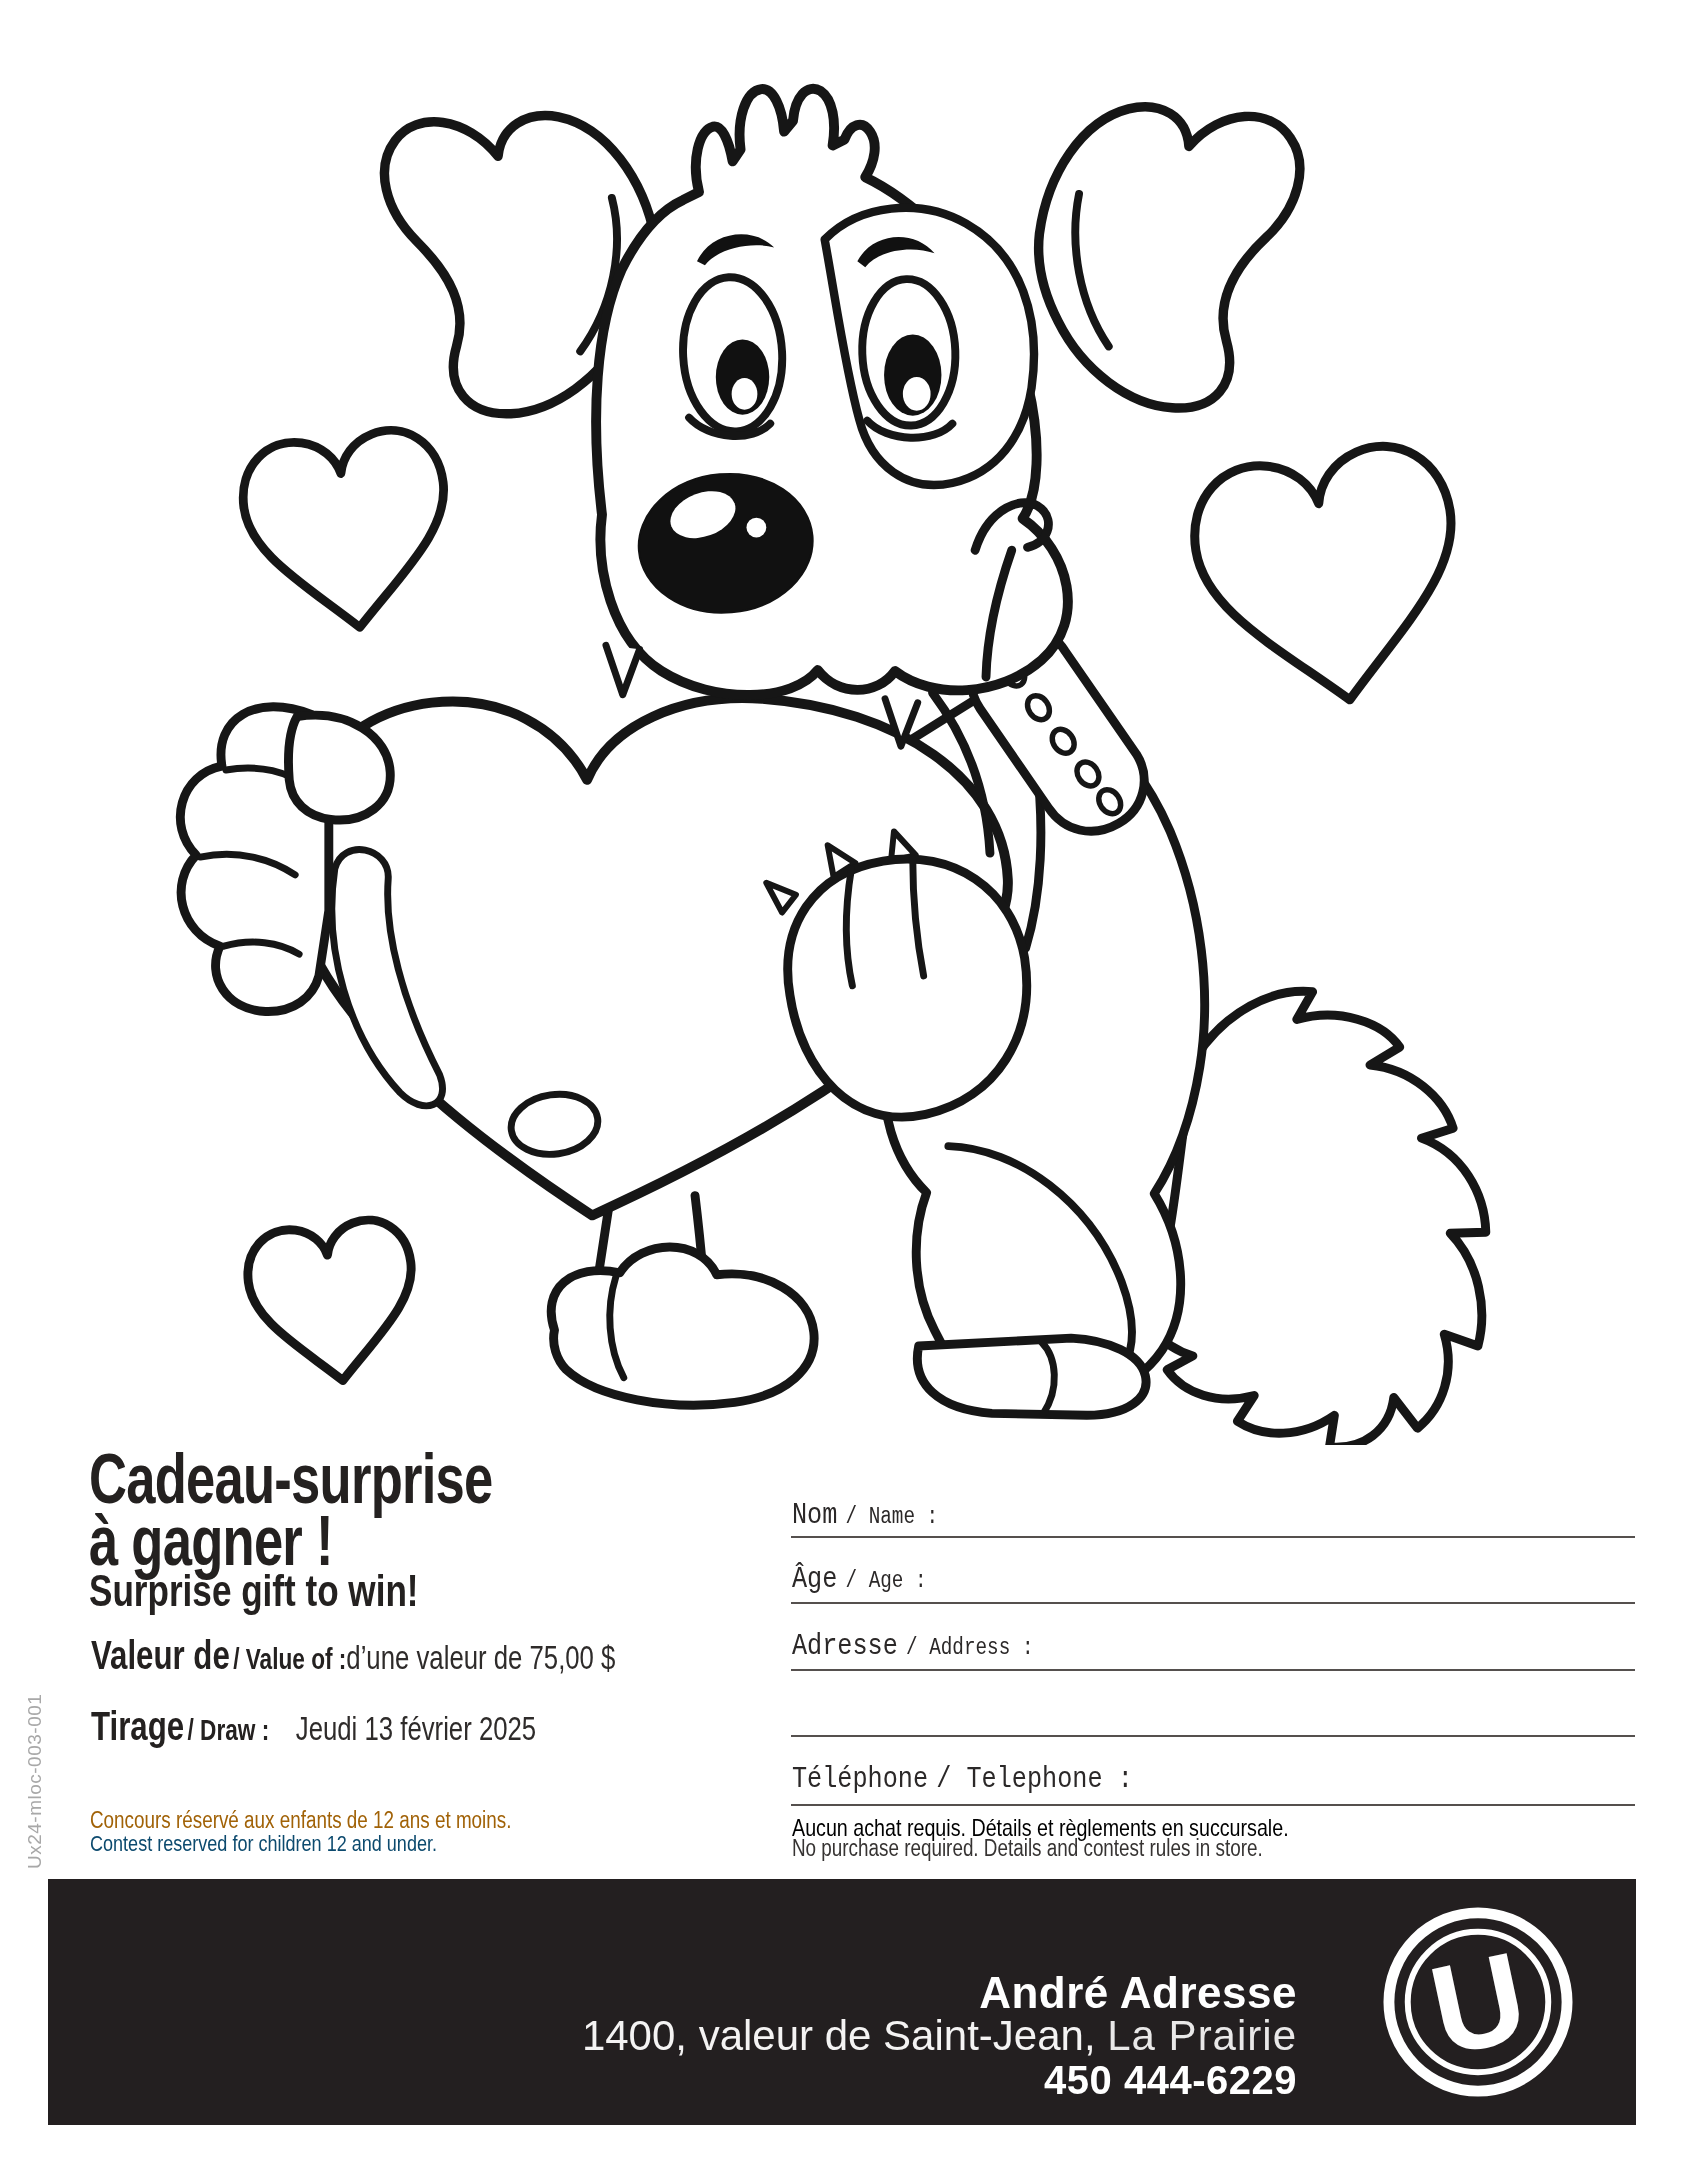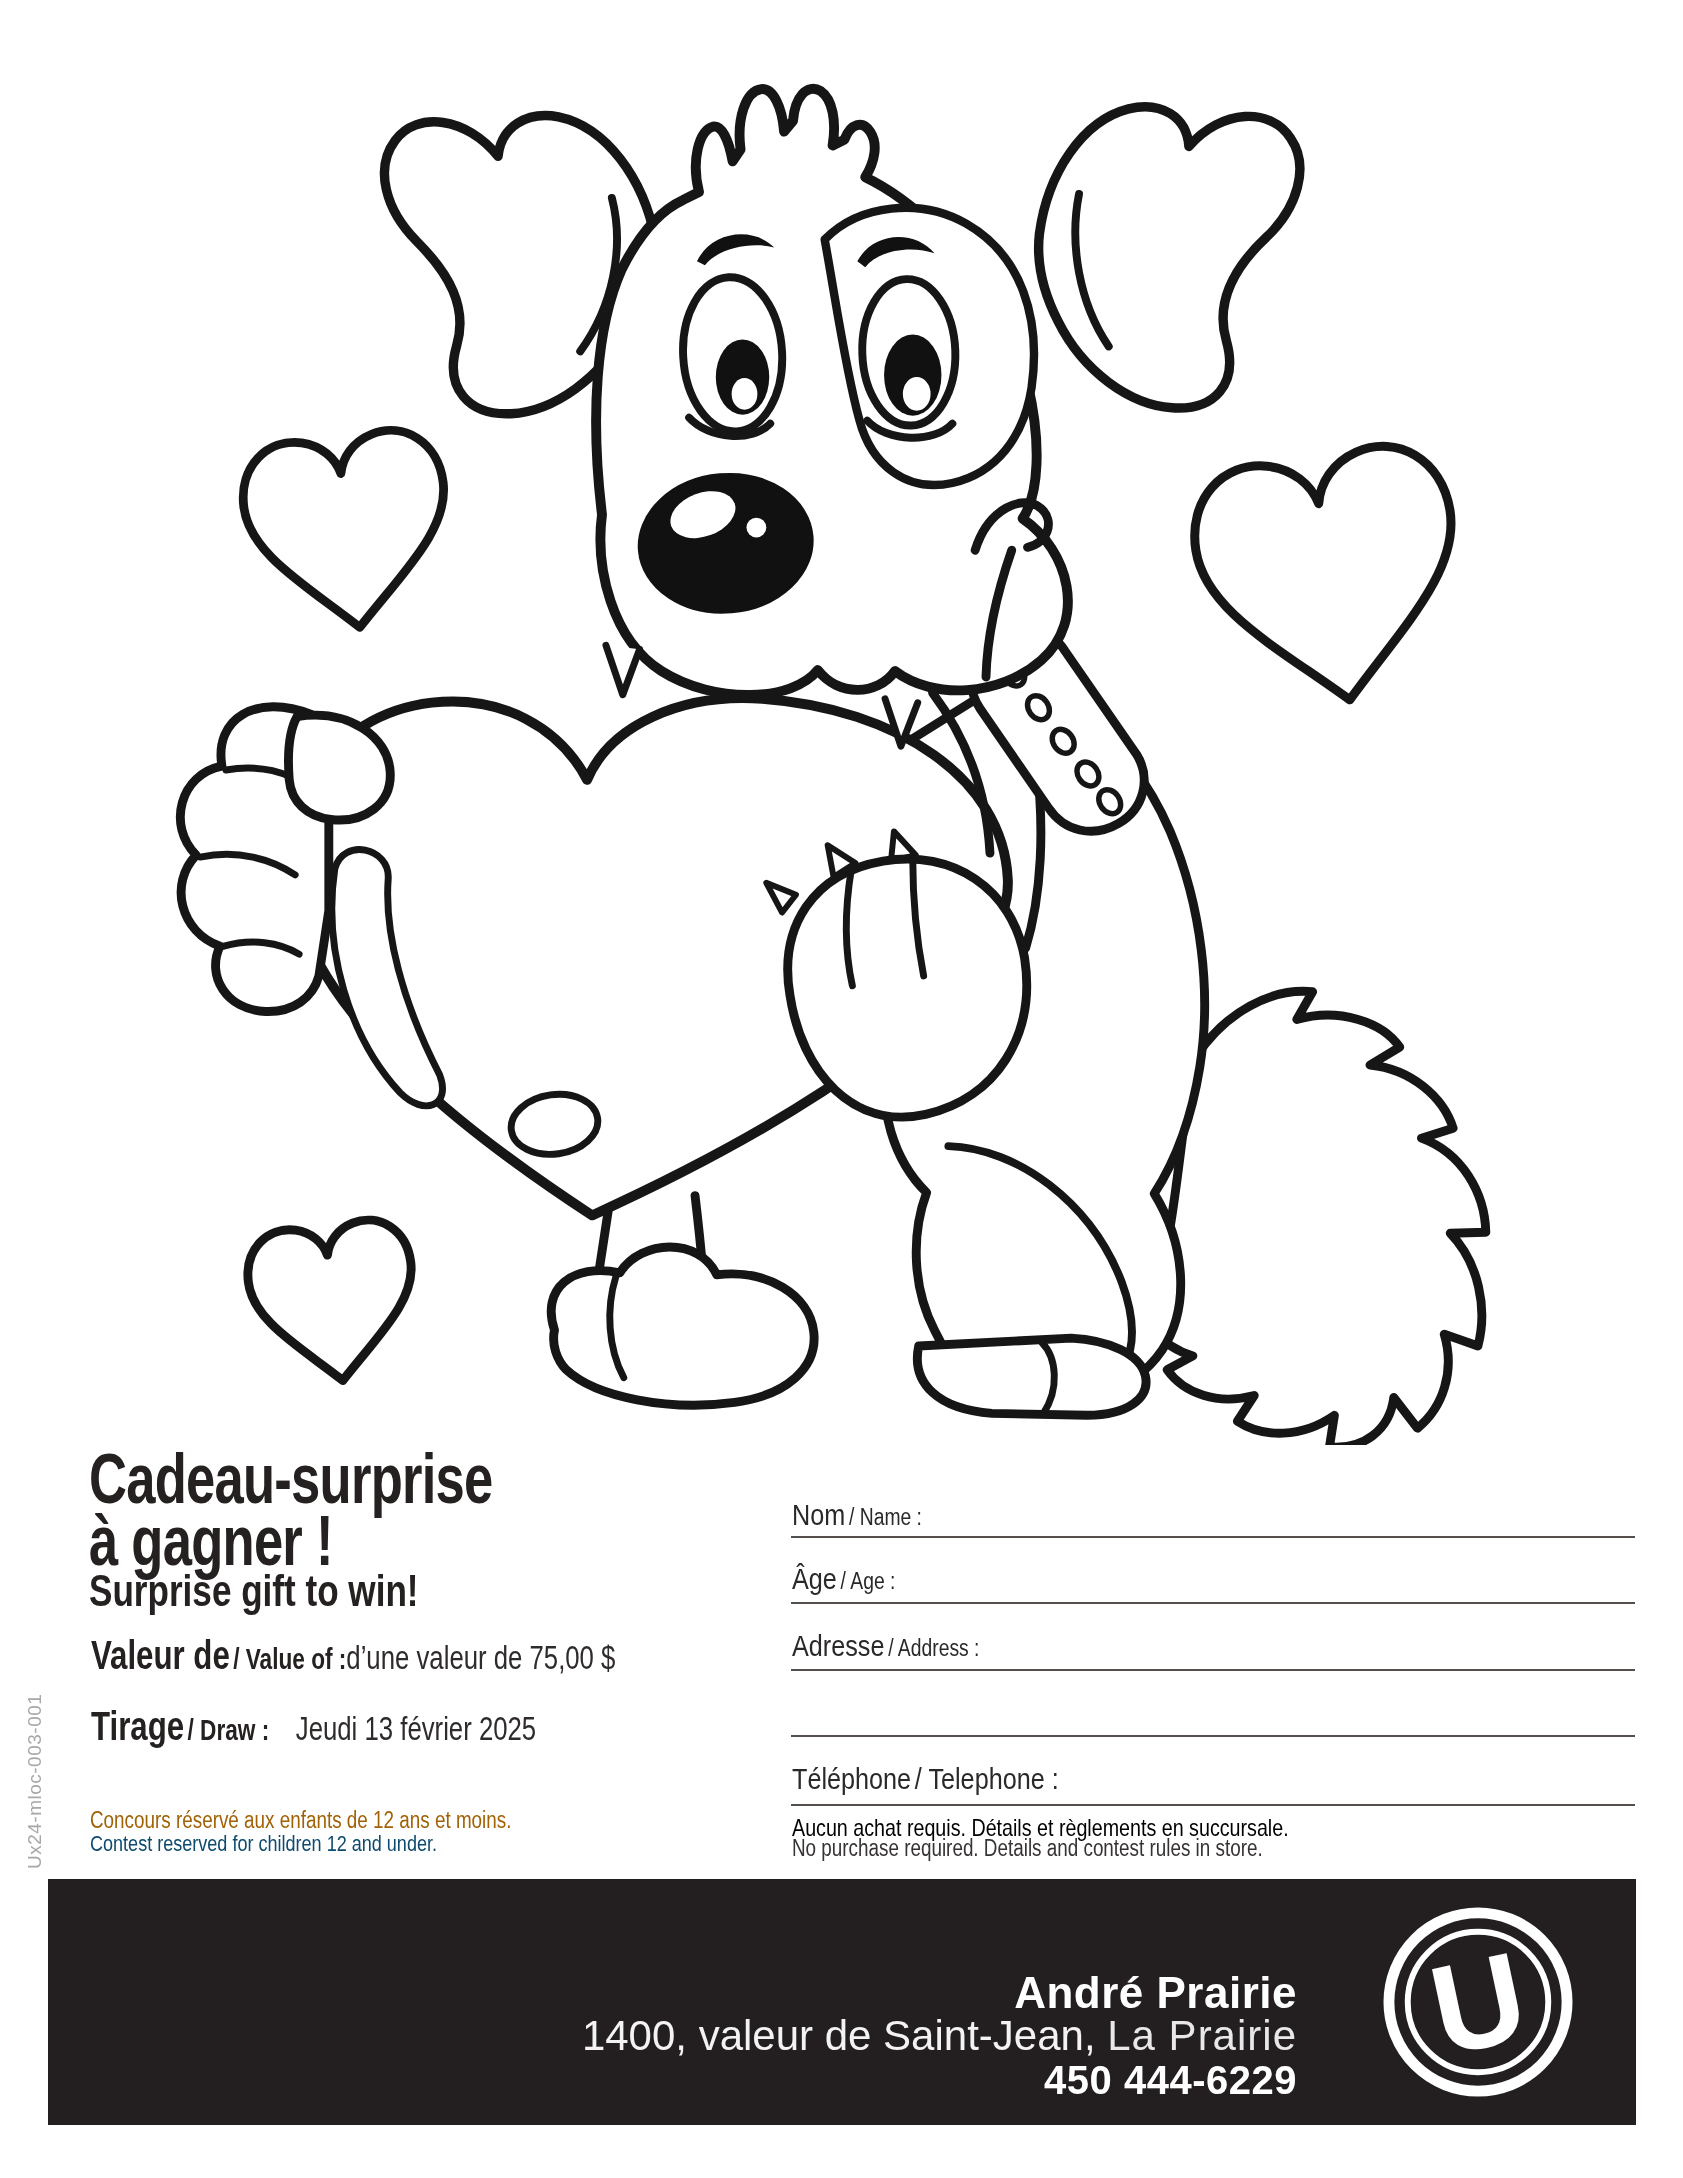--- a/index.html
+++ b/index.html
@@ -22,21 +22,21 @@
   .lbl-big{font-size:40px;font-weight:bold;color:#242120;}
   .lbl-sep{font-size:29px;font-weight:bold;color:#242120;}
   .light-text{font-size:33px;font-weight:400;color:#2e2b2a;}
   .date-gap{margin-left:34px;}
   .elig{position:absolute;left:90px;line-height:1;color:#a16207;}
   .elig .cond{transform:scaleX(0.82);}
   .elig-fr{font-size:23px;}
   .elig-en{font-size:22px;color:#0c4a6e;}
 
   
-  .field-label{position:absolute;left:792px;line-height:1;color:#2b2828;}
+  .field-label{position:absolute;left:792px;line-height:1;color:#2b2828;font-family:Liberation Mono, monospace;}
   .field-label .cond{transform:scaleX(0.84);}
   .fl-big{font-size:30px;}
   .fl-small{font-size:23px;}
   .equal .fl-small{font-size:30px;}
   .field-line{position:absolute;left:791px;width:844px;height:0;
               border-top:2px solid #55504e;}
   .disc{position:absolute;left:792px;line-height:1;color:#000000;}
   .disc .cond{transform:scaleX(0.82);}
   .disc-fr{font-size:24px;}
   .disc-en{font-size:23px;color:#363332;}
@@ -215,21 +215,21 @@
 <div class="field-line" style="top: 1804px; border-top-color: rgb(85, 80, 78);"></div>
 
 <div class="disc disc-fr" style="top:1816px">
   <span class="cond">Aucun achat requis. Détails et règlements en succursale.</span></div>
 <div class="disc disc-en" style="top:1837px">
   <span class="cond">No purchase required. Details and contest rules in store.</span></div>
 
 <div class="vcode">Ux24-mloc-003-001</div>
 
 <div class="footer-bar" id="footer-bar" style="background: rgb(35, 31, 32);"></div>
-<div class="ft ft-owner">André Prairie</div>
+<div class="ft ft-owner">André Adresse</div>
 <div class="ft ft-addr">
   <span>1400, valeur de Saint-Jean,</span> <span class="ft-city">La Prairie</span></div>
 <div class="ft ft-phone">450 444-6229</div>
 
 <svg class="logo" viewBox="0 0 194 194">
   <circle cx="97" cy="97" r="90" fill="none" stroke="#ffffff" stroke-width="11"></circle>
   <circle cx="97" cy="97" r="71" fill="none" stroke="#ffffff" stroke-width="6"></circle>
   <text id="logo-u" x="97" y="143" text-anchor="middle" fill="#ffffff" font-family="Liberation Sans, sans-serif" font-size="128" font-weight="bold" transform="rotate(-12 97 97)">U</text>
 </svg>
 

